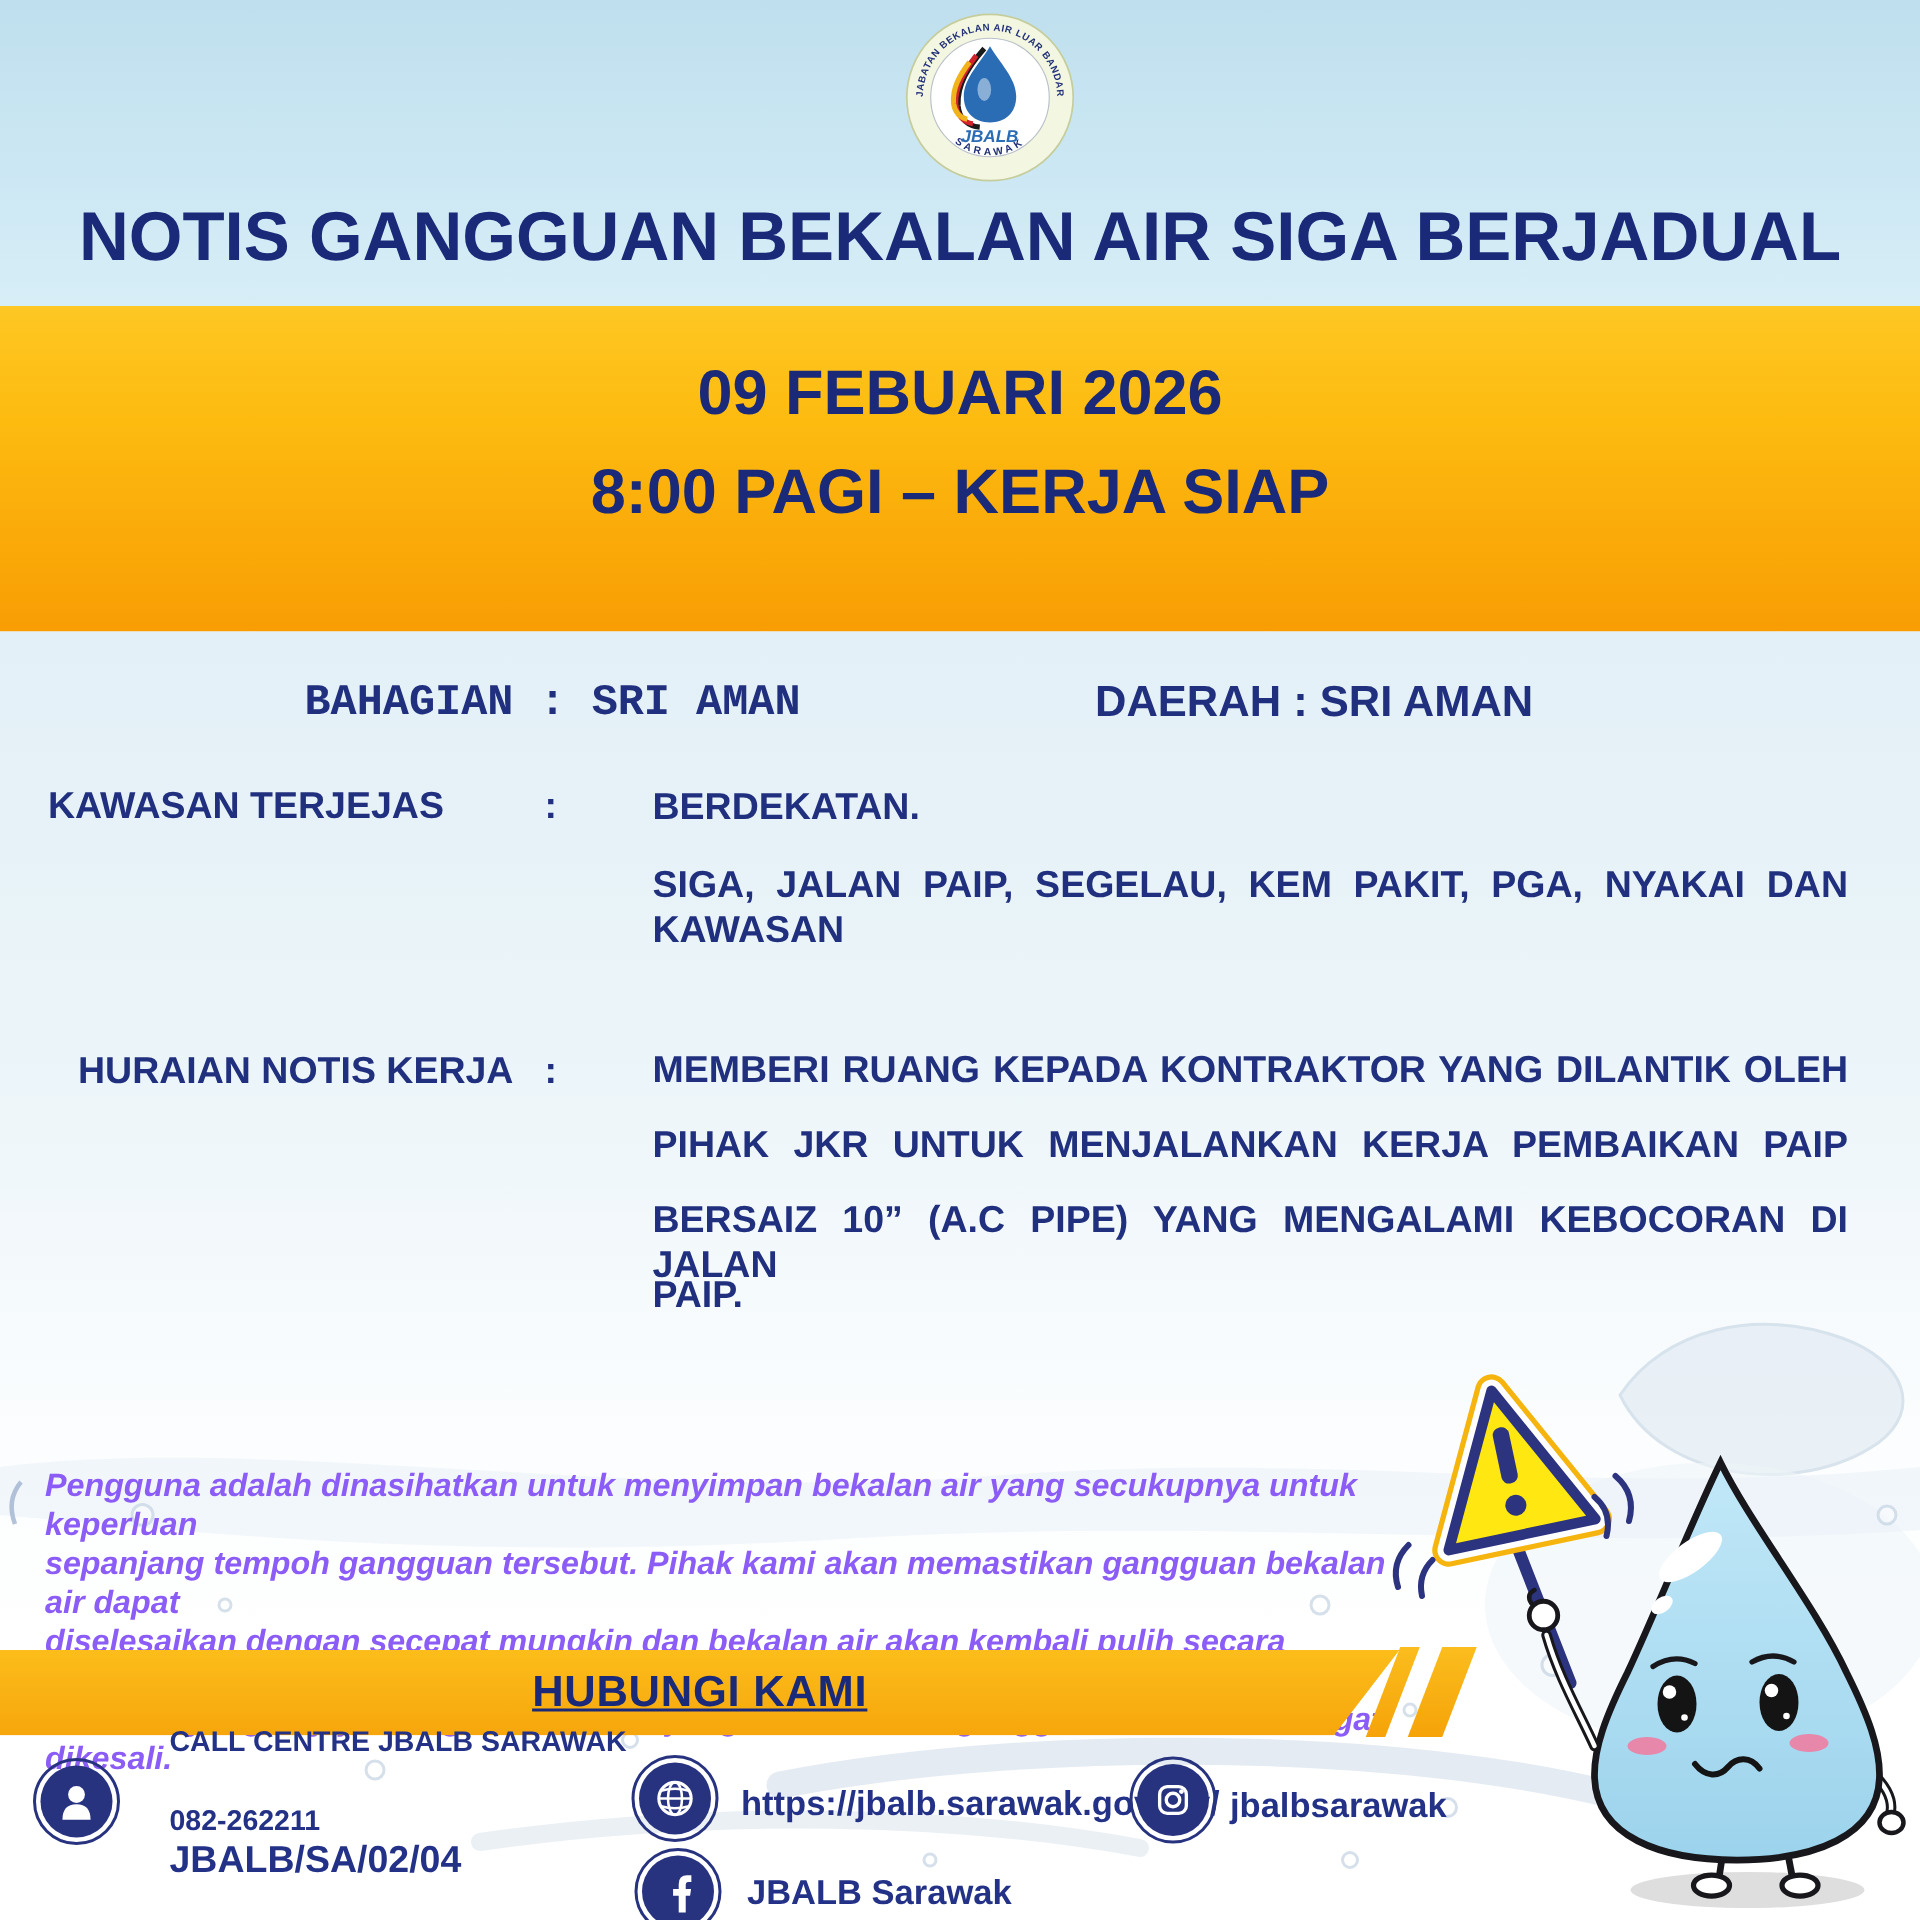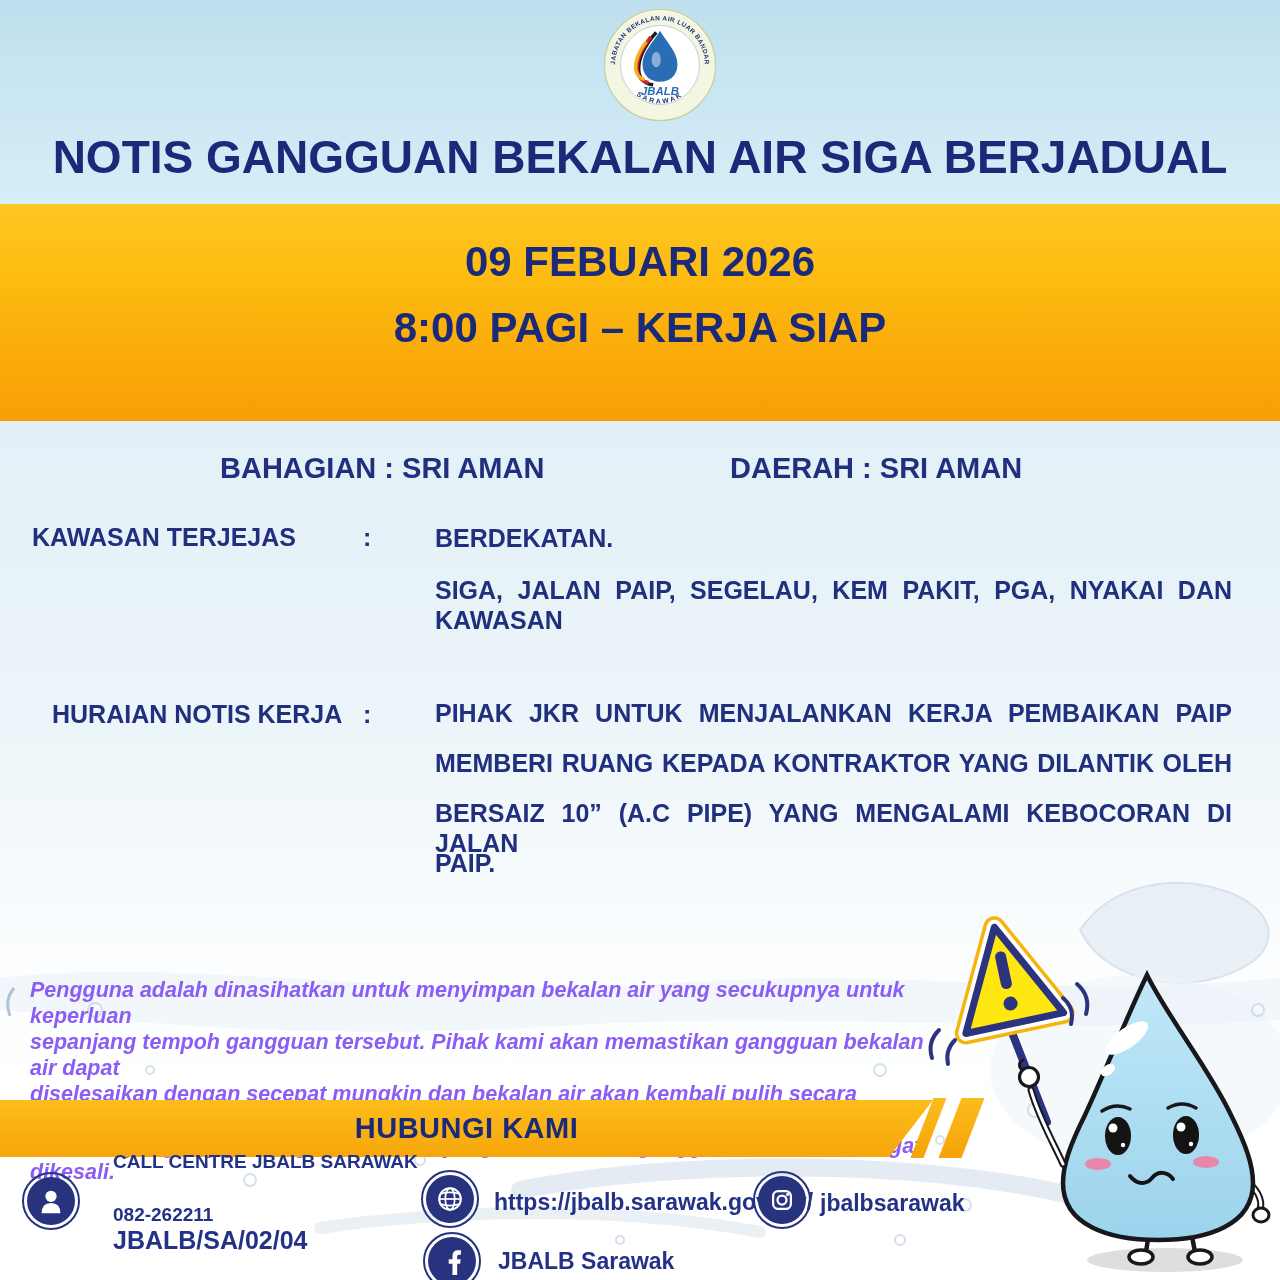--- a/index.html
+++ b/index.html
@@ -18,37 +18,37 @@
   
   .logo{position:absolute;left:603px;top:8px;width:114px;height:114px;z-index:2;}
   .title{position:absolute;left:0;right:0;top:130px;text-align:center;z-index:2;
     font-size:46px;font-weight:bold;color:#1b2a78;white-space:nowrap;letter-spacing:0px;}
   .date-line{position:absolute;left:0;right:0;top:238px;text-align:center;
     font-size:42px;font-weight:bold;color:#1b2a78;}
   .time-line{position:absolute;left:0;right:0;top:304px;text-align:center;
     font-size:42px;font-weight:bold;color:#1b2a78;}
   
   .navy{color:#20307e;}
-  .region-b{position:absolute;left:220px;top:452px;font-size:29px;font-weight:bold;z-index:2;}
+  .region-b{position:absolute;left:203px;top:452px;font-size:29px;font-weight:bold;z-index:2;font-family:Liberation Mono, monospace;}
   .region-d{position:absolute;left:730px;top:452px;font-size:29px;font-weight:bold;z-index:2;}
   .sec-label{position:absolute;font-size:25px;font-weight:bold;z-index:2;}
   .sec-colon{position:absolute;left:363px;font-size:25px;font-weight:bold;z-index:2;}
   .val-block{position:absolute;left:435px;width:797px;z-index:2;}
   .val-line{font-size:25px;font-weight:bold;color:#20307e;height:50px;line-height:30px;
     text-align:justify;text-align-last:justify;}
   .val-line.last{text-align:left;text-align-last:left;}
   .kaw .val-line{height:52px;}
   .advisory{position:absolute;left:30px;top:977px;width:900px;z-index:2;
     font-style:italic;font-size:21.5px;line-height:26px;color:#8b5cf6;font-weight:700;}
   
   .contact-bar{position:absolute;left:0;top:1100px;width:933px;height:57px;z-index:3;
     background:linear-gradient(180deg,#fcbd1a 0%,#f6a60c 100%);
     clip-path:polygon(0 0,100% 0,95.3% 100%,0 100%);
     display:flex;align-items:center;justify-content:center;}
-  .contact-bar .txt{font-size:29px;font-weight:bold;color:#1b2a78;letter-spacing:.5px;}
+  .contact-bar .txt{font-size:29px;font-weight:bold;color:#1b2a78;letter-spacing:.5px;text-decoration:underline;}
   .stripe{position:absolute;top:1098px;height:60px;z-index:3;transform:skewX(-21deg);
     background:linear-gradient(180deg,#fbbd1d,#f5a309);}
   .s1{left:922px;width:13px;}
   .s2{left:950px;width:23px;}
   
   .icircle{position:absolute;width:48px;height:48px;border-radius:50%;background:#27337f;
     display:flex;align-items:center;justify-content:center;z-index:4;}
   .icircle::before{content:"";position:absolute;inset:-5px;border:2px solid #27337f;border-radius:50%;}
   .icircle svg{width:30px;height:30px;}
   .ft{position:absolute;font-weight:bold;color:#233287;z-index:4;}
@@ -128,22 +128,22 @@
   <div class="sec-label navy" style="left:32px;top:523px;">KAWASAN TERJEJAS</div>
   <div class="sec-colon navy" style="top:523px;">:</div>
   <div class="val-block kaw" style="top:523px;">
     <div class="val-line last">BERDEKATAN.</div>
     <div class="val-line">SIGA, JALAN PAIP, SEGELAU, KEM PAKIT, PGA, NYAKAI DAN KAWASAN</div>
   </div>
 
   <div class="sec-label navy" style="left:52px;top:700px;">HURAIAN NOTIS KERJA</div>
   <div class="sec-colon navy" style="top:700px;">:</div>
   <div class="val-block" style="top:698px;">
+    <div class="val-line">MEMBERI RUANG KEPADA KONTRAKTOR YANG DILANTIK OLEH</div>
     <div class="val-line">PIHAK JKR UNTUK MENJALANKAN KERJA PEMBAIKAN PAIP</div>
-    <div class="val-line">MEMBERI RUANG KEPADA KONTRAKTOR YANG DILANTIK OLEH</div>
     <div class="val-line">BERSAIZ 10” (A.C PIPE) YANG MENGALAMI KEBOCORAN DI JALAN</div>
     <div class="val-line last">PAIP.</div>
   </div>
 
   <div class="advisory">
     <div>Pengguna adalah dinasihatkan untuk menyimpan bekalan air yang secukupnya untuk keperluan</div>
     <div>sepanjang tempoh gangguan tersebut. Pihak kami akan memastikan gangguan bekalan air dapat</div>
     <div>diselesaikan dengan secepat mungkin dan bekalan air akan kembali pulih secara berperingkat di</div>
     <div>kawasan yang terjejas. Segala kesulitan yang timbul akibat gangguan ini adalah sangat dikesali.</div>
   </div>

